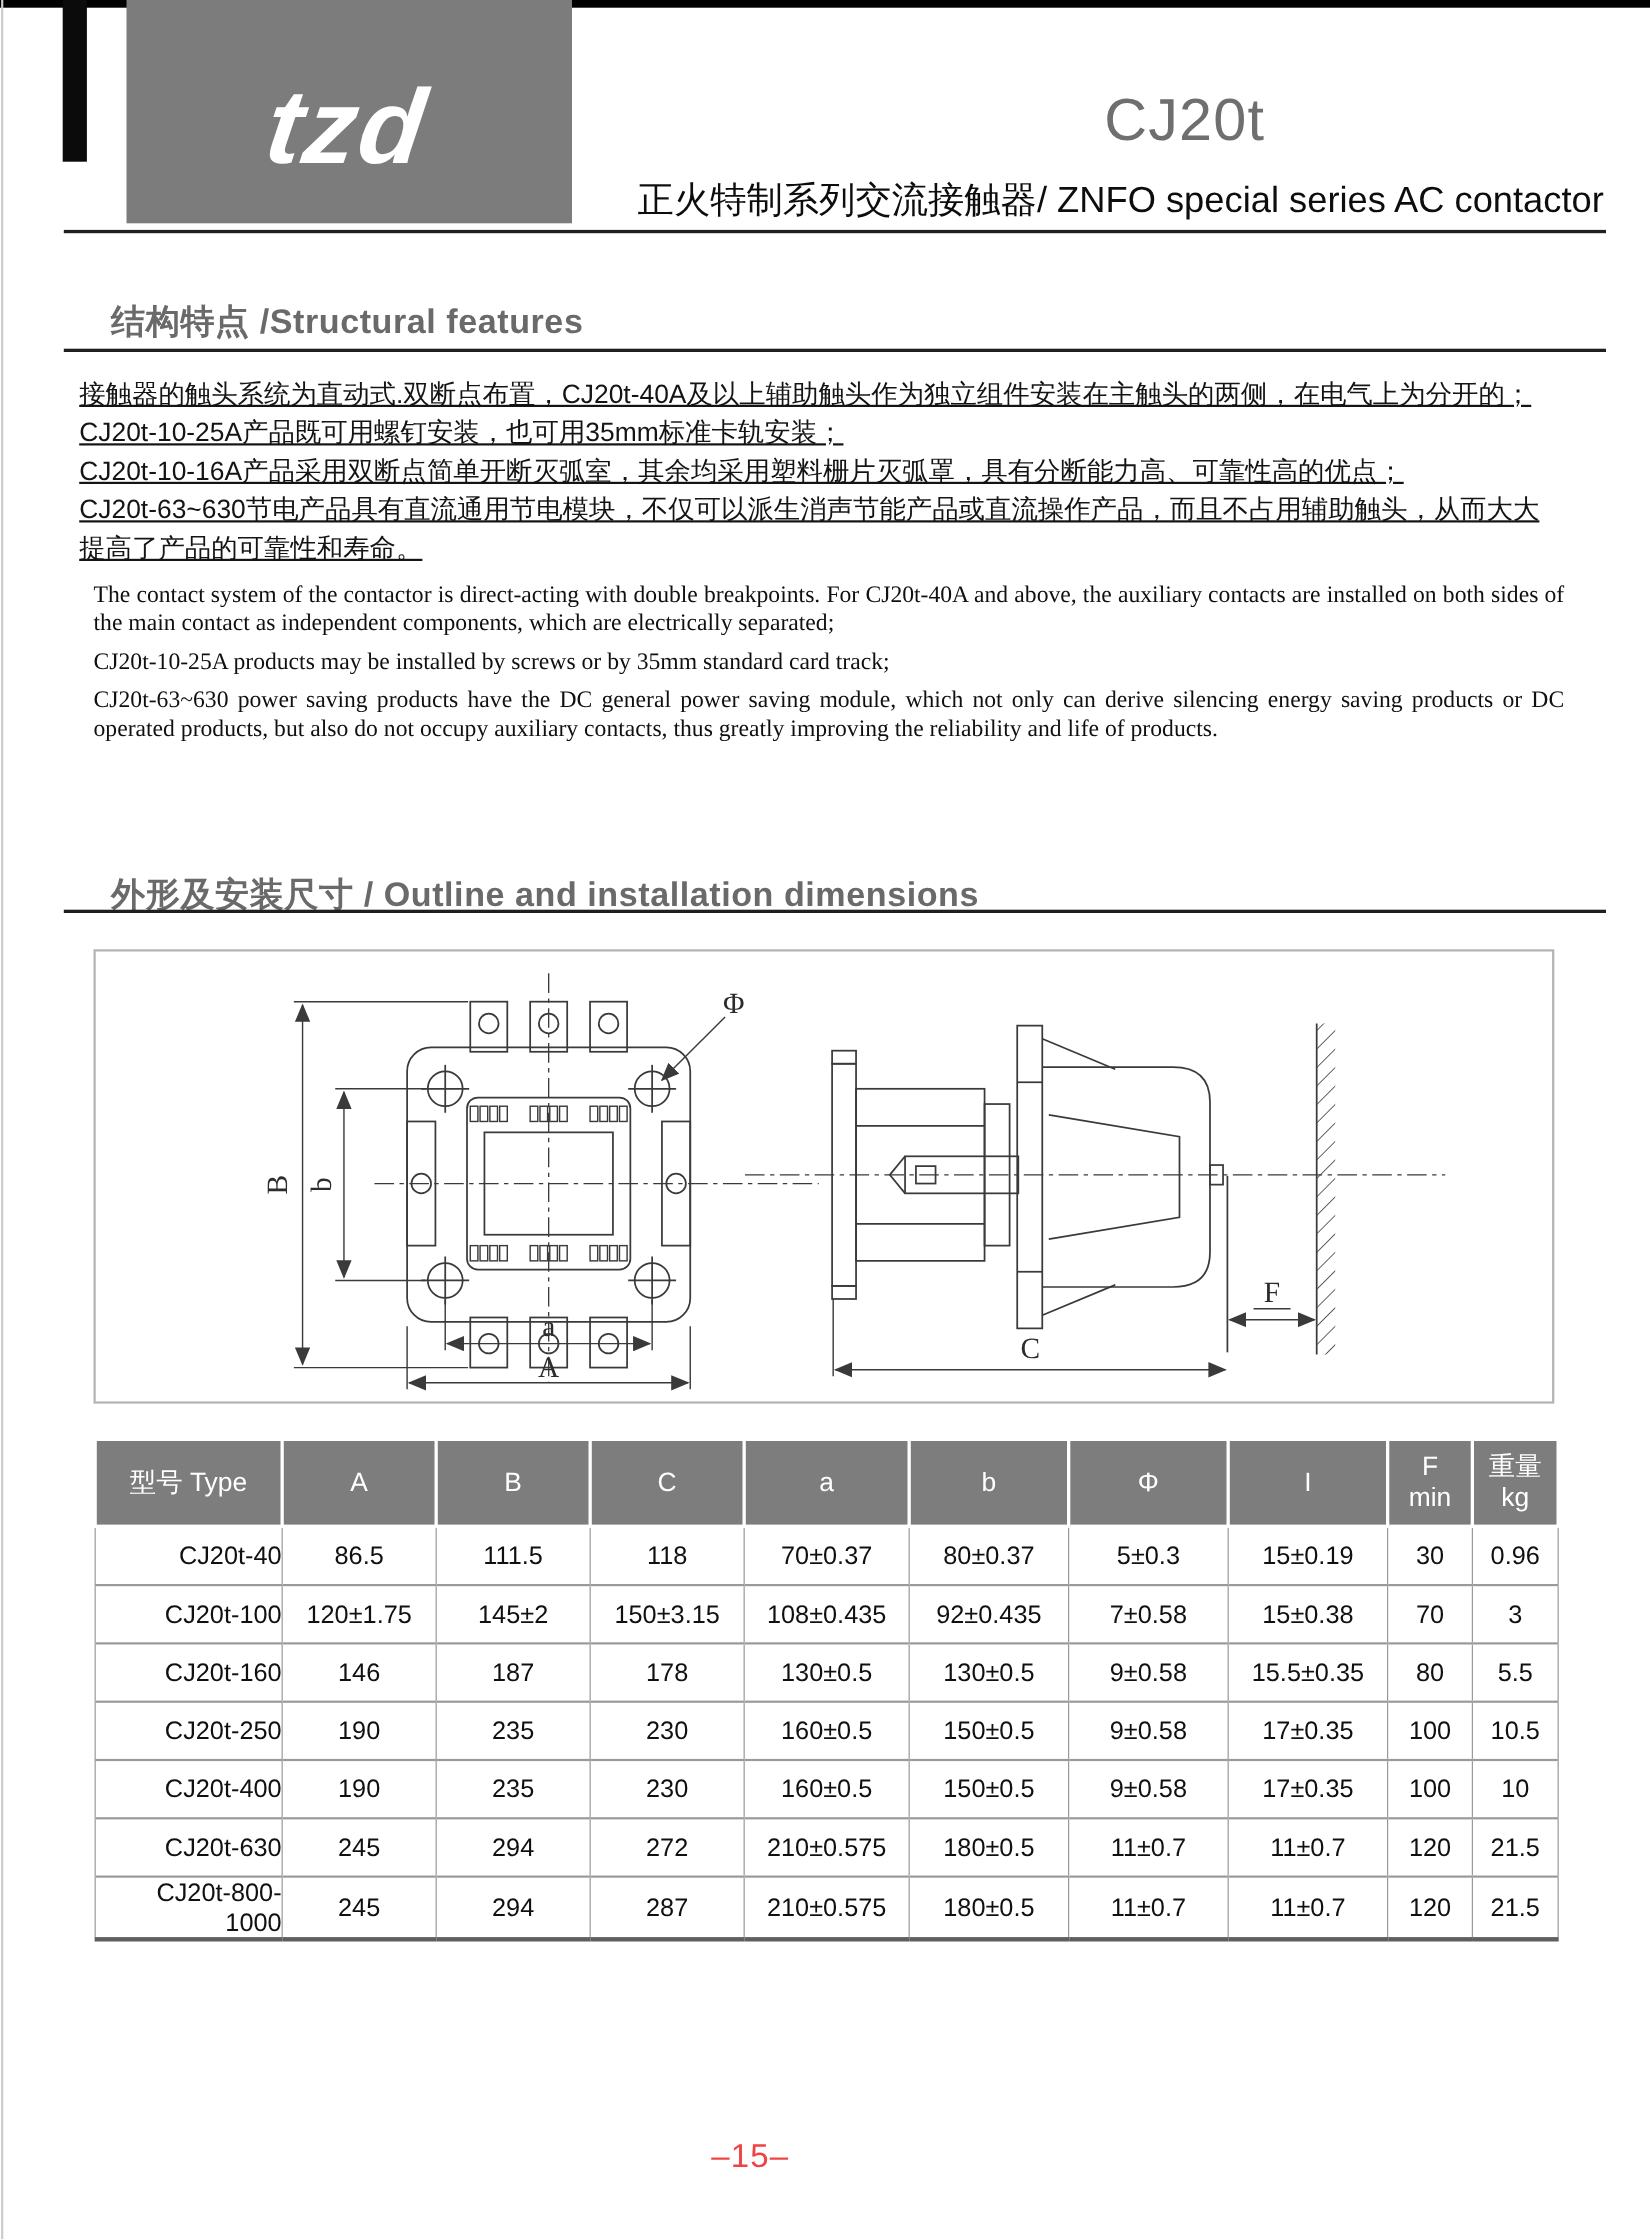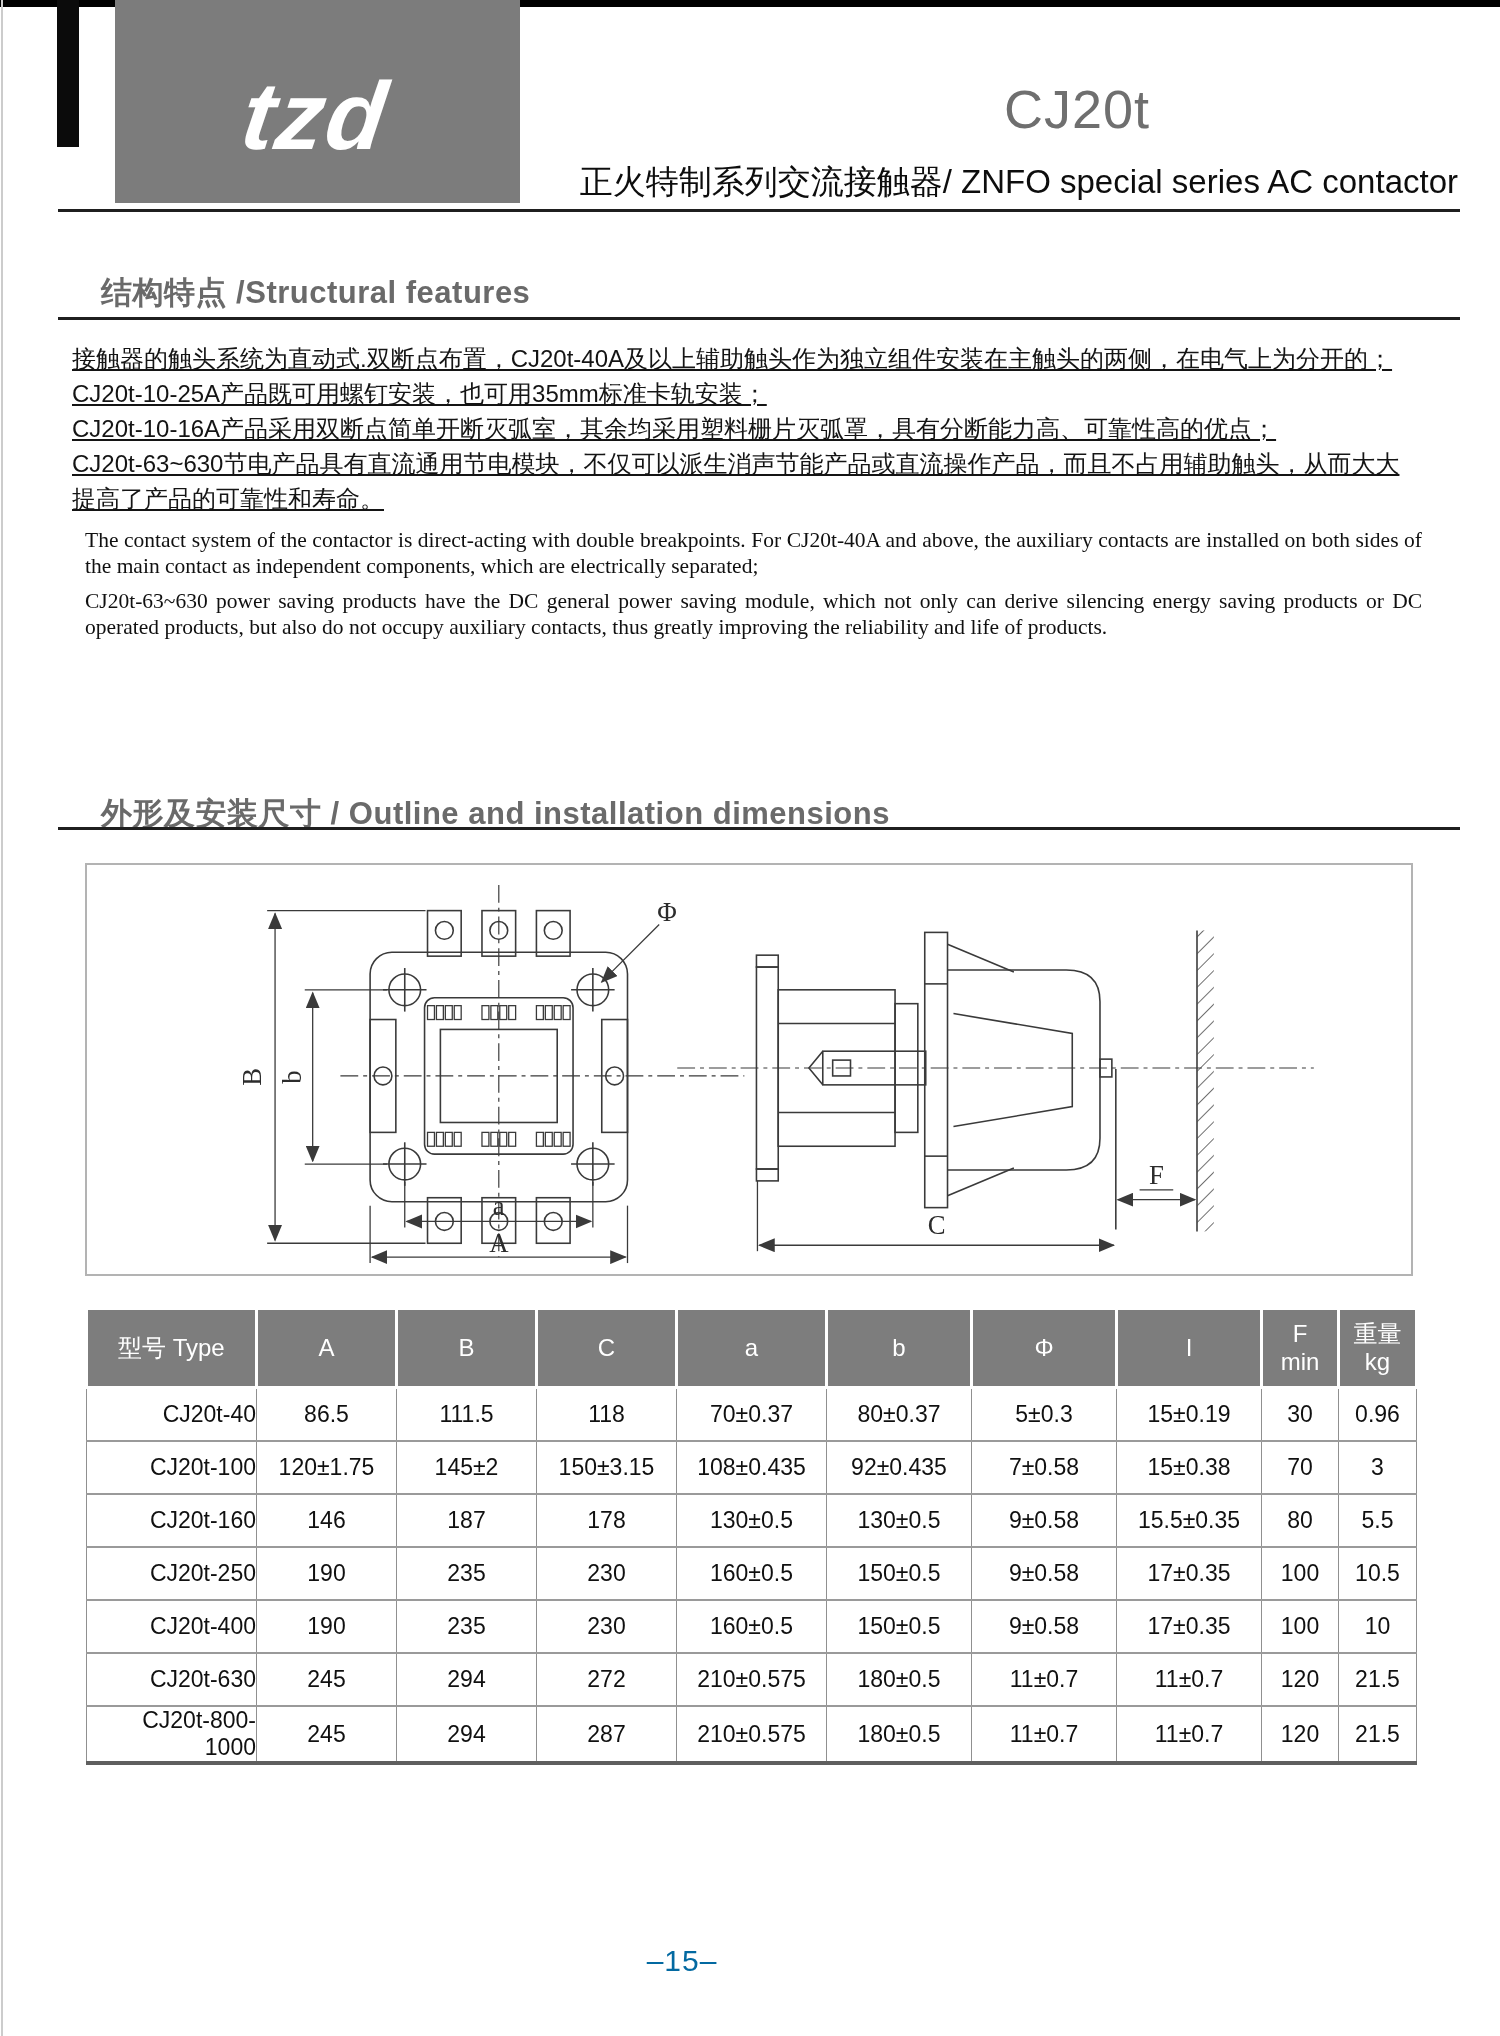--- a/index.html
+++ b/index.html
@@ -52,21 +52,21 @@
                 padding:0;line-height:1.15;}
   table.dims th.col-type{text-align:left;padding-left:30px;}
   table.dims td{font-size:23px;color:#101010;text-align:center;height:51px;
                 border-left:1.5px solid #909090;border-right:1.5px solid #909090;
                 border-top:2px solid #9a9a9a;border-bottom:2px solid #9a9a9a;padding:0;}
   table.dims td.col-type{text-align:right;padding-left:28px;}
   table.dims tbody tr:last-child td{border-bottom:4px solid #5f5f5f;}
   table.dims thead th{border-top:none;}
 
   .page-number{position:absolute;left:0;top:1944px;width:1364px;text-align:center;
-               font-size:30px;color:#0369a1;letter-spacing:1px;}
+               font-size:30px;color:#ef4444;letter-spacing:1px;}
 </style>
 </head>
 <body>
 
 <div class="page">
 
   <div class="artifact-top"></div>
   <div class="artifact-left"></div>
   <div class="edge-line"></div>
 
@@ -83,20 +83,21 @@
     <h2 class="sec-heading head-structural">结构特点 /Structural features</h2>
     <div class="rule rule-structural"></div>
     <div class="zh-paragraphs">
       <p>接触器的触头系统为直动式.双断点布置，CJ20t-40A及以上辅助触头作为独立组件安装在主触头的两侧，在电气上为分开的；</p>
       <p>CJ20t-10-25A产品既可用螺钉安装，也可用35mm标准卡轨安装；</p>
       <p>CJ20t-10-16A产品采用双断点简单开断灭弧室，其余均采用塑料栅片灭弧罩，具有分断能力高、可靠性高的优点；</p>
       <p>CJ20t-63~630节电产品具有直流通用节电模块，不仅可以派生消声节能产品或直流操作产品，而且不占用辅助触头，从而大大提高了产品的可靠性和寿命。</p>
     </div>
     <div class="en-paragraphs">
       <p>The contact system of the contactor is direct-acting with double breakpoints. For CJ20t-40A and above, the auxiliary contacts are installed on both sides of the main contact as independent components, which are electrically separated;</p>
+      <p>CJ20t-10-25A products may be installed by screws or by 35mm standard card track;</p>
       <p>CJ20t-63~630 power saving products have the DC general power saving module, which not only can derive silencing energy saving products or DC operated products, but also do not occupy auxiliary contacts, thus greatly improving the reliability and life of products.</p>
     </div>
   </section>
 
   <section>
     <h2 class="sec-heading head-outline">外形及安装尺寸 / Outline and installation dimensions</h2>
     <div class="rule rule-outline"></div>
 
     <div class="drawing-box">
 

